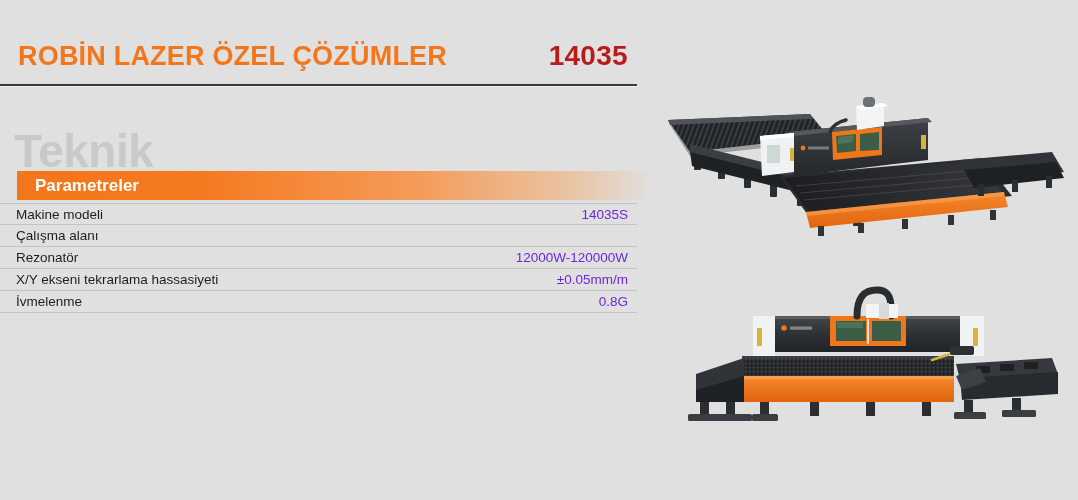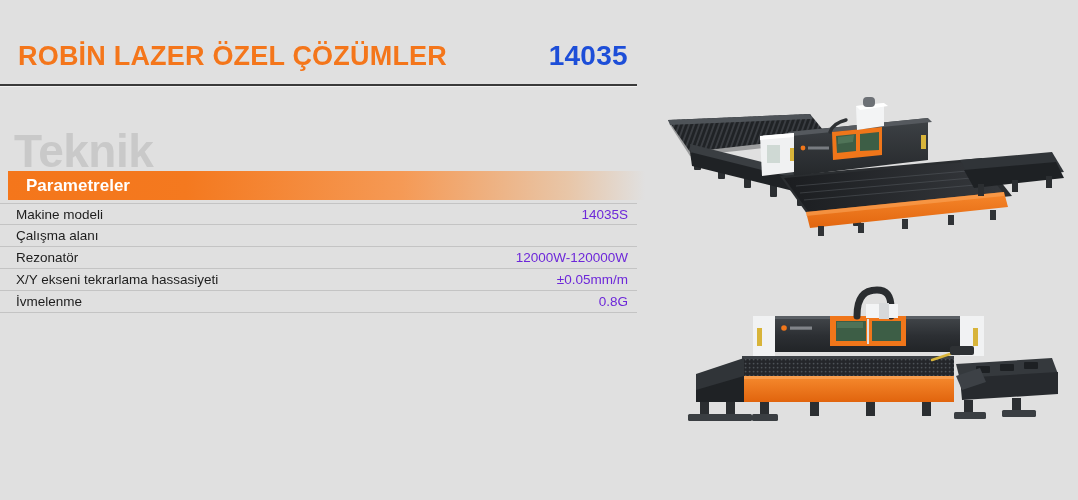--- a/index.html
+++ b/index.html
@@ -42,21 +42,21 @@
     font-size: 27px;
     font-weight: bold;
     color: #f4761b;
     letter-spacing: 0.2px;
     white-space: nowrap;
     line-height: 1;
   }
   .doc-code {
     font-size: 28px;
     font-weight: bold;
-    color: #1d4ed8;
+    color: #b91c1c;
     letter-spacing: 0.3px;
     line-height: 1;
   }
 
   .title-rule {
     position: absolute;
     left: 0;
     top: 84px;
     width: 637px;
     height: 2px;
@@ -73,21 +73,21 @@
     font-weight: bold;
     color: #c9c9c9;
     letter-spacing: -0.5px;
     line-height: 1;
     user-select: none;
   }
 
   
   .section-bar {
     position: absolute;
-    left: 8px;
+    left: 17px;
     top: 171px;
     width: 637px;
     height: 29px;
     background: linear-gradient(to right, #f4761b 0%, #f4791f 28%, #f59a56 62%, #e8c6a8 88%, #e0e0e0 100%);
     display: flex;
     align-items: center;
   }
   .section-bar-label {
     color: #ffffff;
     font-size: 17px;

